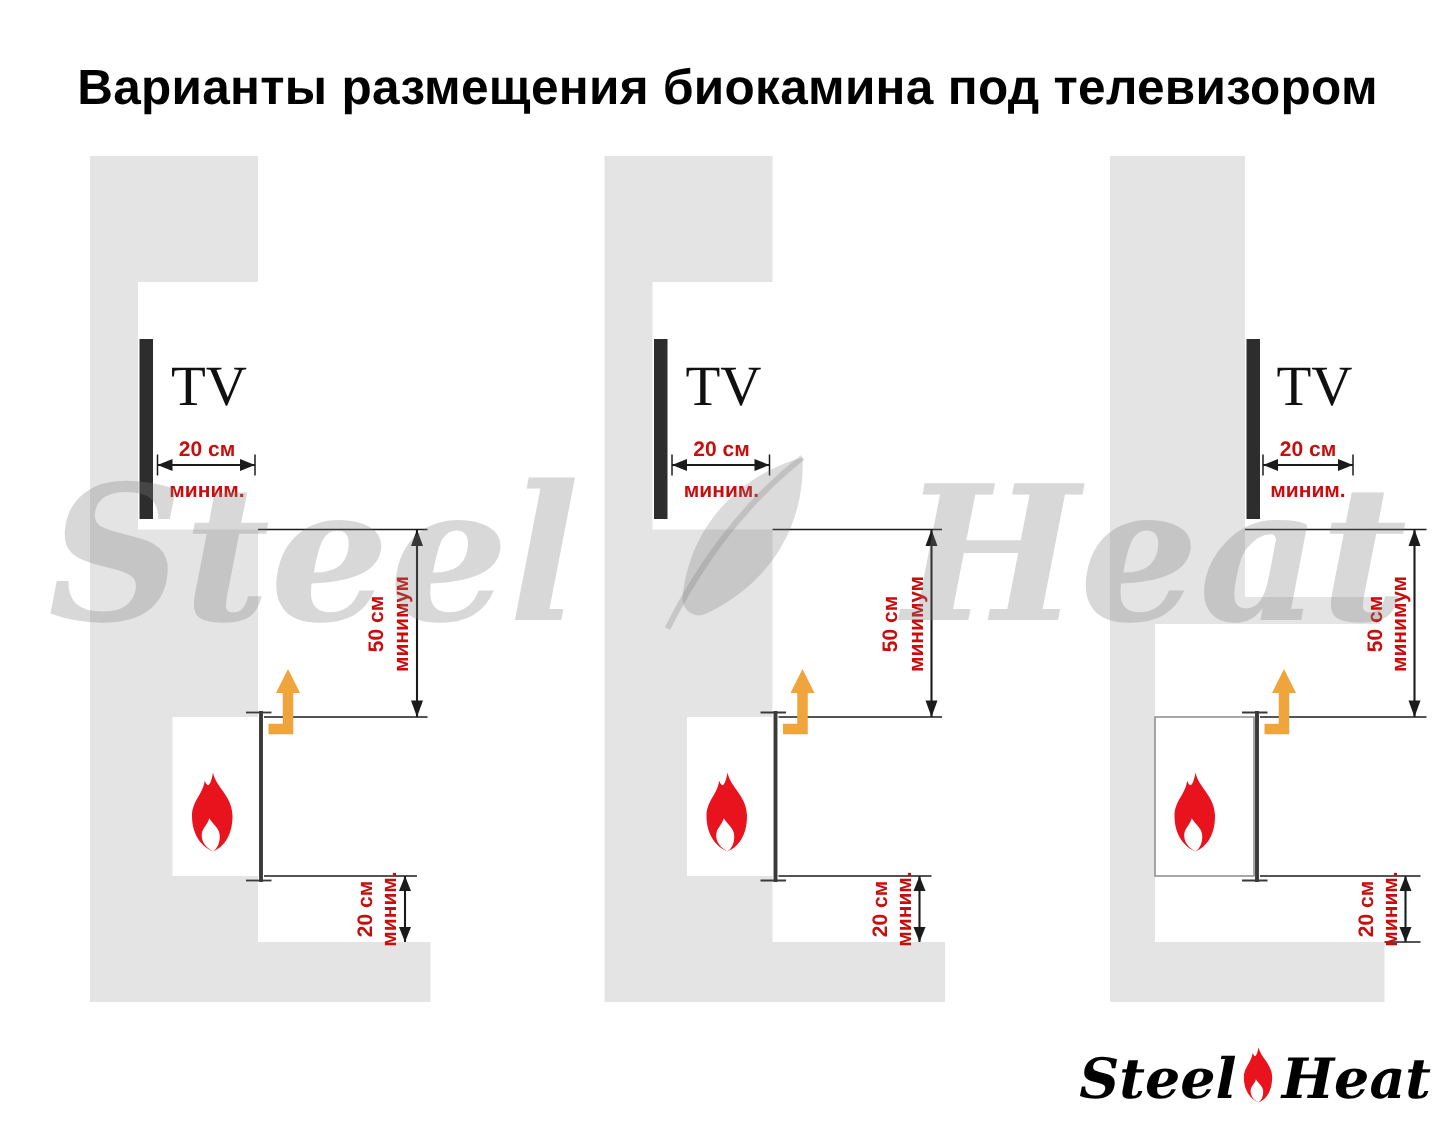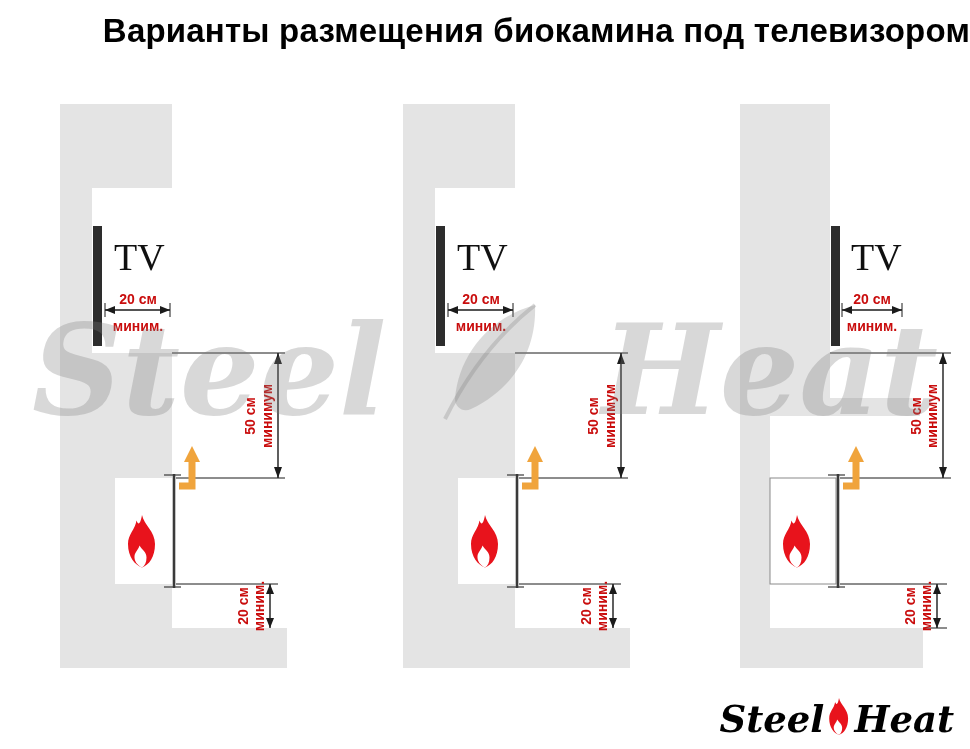--- a/index.html
+++ b/index.html
@@ -2,22 +2,22 @@
 <html><head>
 <meta charset="utf-8">
 <style>
   html,body { margin:0; padding:0; background:#ffffff; }
   .stage {
     position:relative; width:970px; height:749px;
     background:#ffffff; overflow:hidden;
     font-family:"Liberation Sans", sans-serif;
   }
   .title {
-    position:absolute; top:12px; left:0; width:100%;
-    text-align:right; font-size:33px; font-weight:700; color:#000;
+    position:absolute; top:39px; left:0; width:100%;
+    text-align:center; font-size:33px; font-weight:700; color:#000;
     letter-spacing:0.2px;
   }
   .panel { position:absolute; top:98px; }
 
   
   .wall   { fill:#e4e4e4; }
   .fbox   { fill:#ffffff; stroke:#8a8a8a; stroke-width:1; }
   .tvbar  { fill:#2d2d2d; }
   .tvlab  { fill:#101010; font-size:38px; font-family:"Liberation Serif", serif; }
   .redlab { fill:#c90d0d; font-size:14px; font-weight:700; font-family:"Liberation Sans", sans-serif; }

